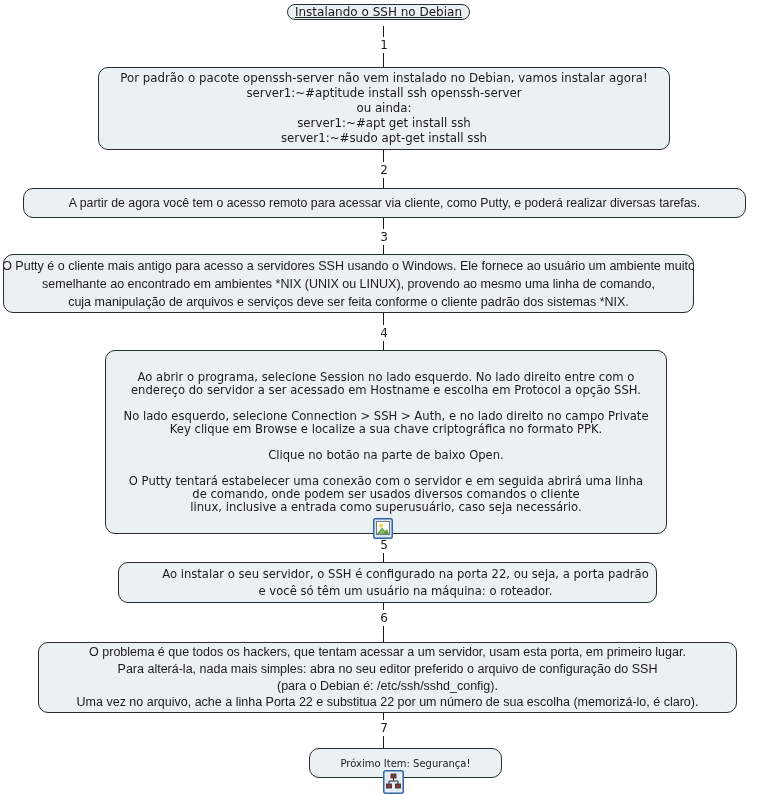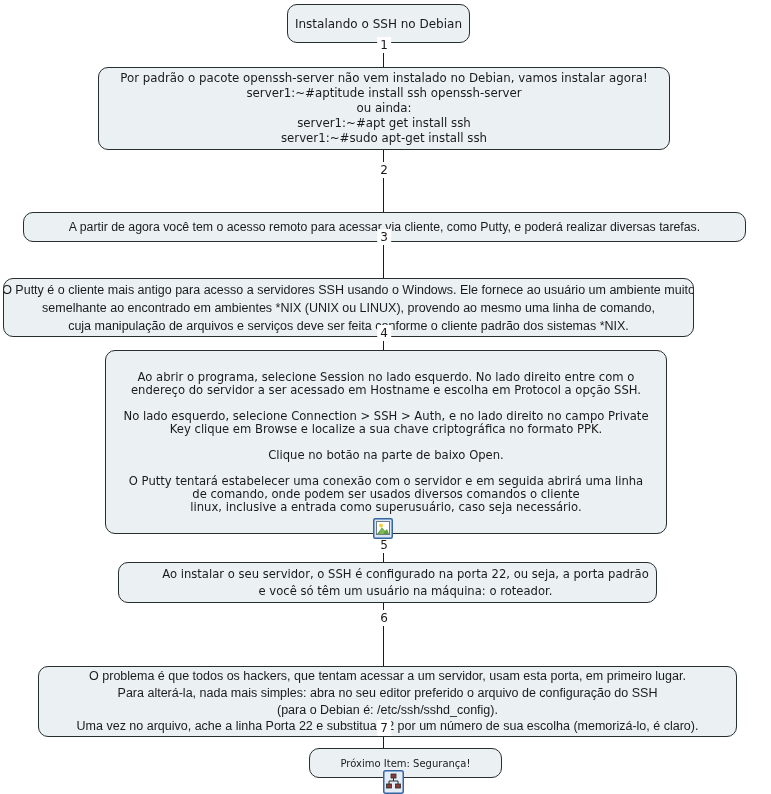--- a/index.html
+++ b/index.html
@@ -27,40 +27,40 @@
     align-items:center;
     justify-content:center;
     z-index:1;
     overflow:hidden;
   }
   .node .txt{
     white-space:pre;
     text-align:center;
   }
   .verdana{font-family:"DejaVu Sans",sans-serif;}
-  .cond{font-family:"Liberation Sans",sans-serif;margin-top:24px;}
+  .cond{font-family:"Liberation Sans",sans-serif;}
   .cnum{
     position:absolute;
     left:384px;
     transform:translateX(-50%);
     background:#ffffff;
     padding:2px 3px;
     font-size:12px;
     line-height:12px;
     font-family:"DejaVu Sans",sans-serif;
     color:#1a1a1a;
     z-index:2;
   }
   .attach-icon{
     position:absolute;
     z-index:3;
     display:block;
   }
   
-  #node-start   {left:287px;top:4px;  width:183px;height:39px;font-size:12px;}
+  #node-start   {left:287px;top:4px;  width:183px;height:16px;font-size:12px;text-decoration:underline;}
   #node-install {left:98px; top:67px; width:572px;height:83px;font-size:11.8px;}
   #node-install .txt{line-height:15px;}
   #node-remote  {left:23px; top:188px;width:723px;height:30px;font-size:12.3px;}
   #node-putty   {left:3px;  top:254px;width:691px;height:59px;font-size:12.5px;}
   #node-putty .txt{line-height:18px;}
   #node-steps   {left:105px;top:350px;width:562px;height:184px;font-size:11.6px;}
   #node-steps .txt{line-height:13px;}
   #node-port    {left:118px;top:562px;width:539px;height:41px;font-size:11.6px;}
   #node-port .txt{line-height:16.5px;margin-left:36px;}
   #node-hackers {left:38px; top:642px;width:699px;height:71px;font-size:12.5px;}

